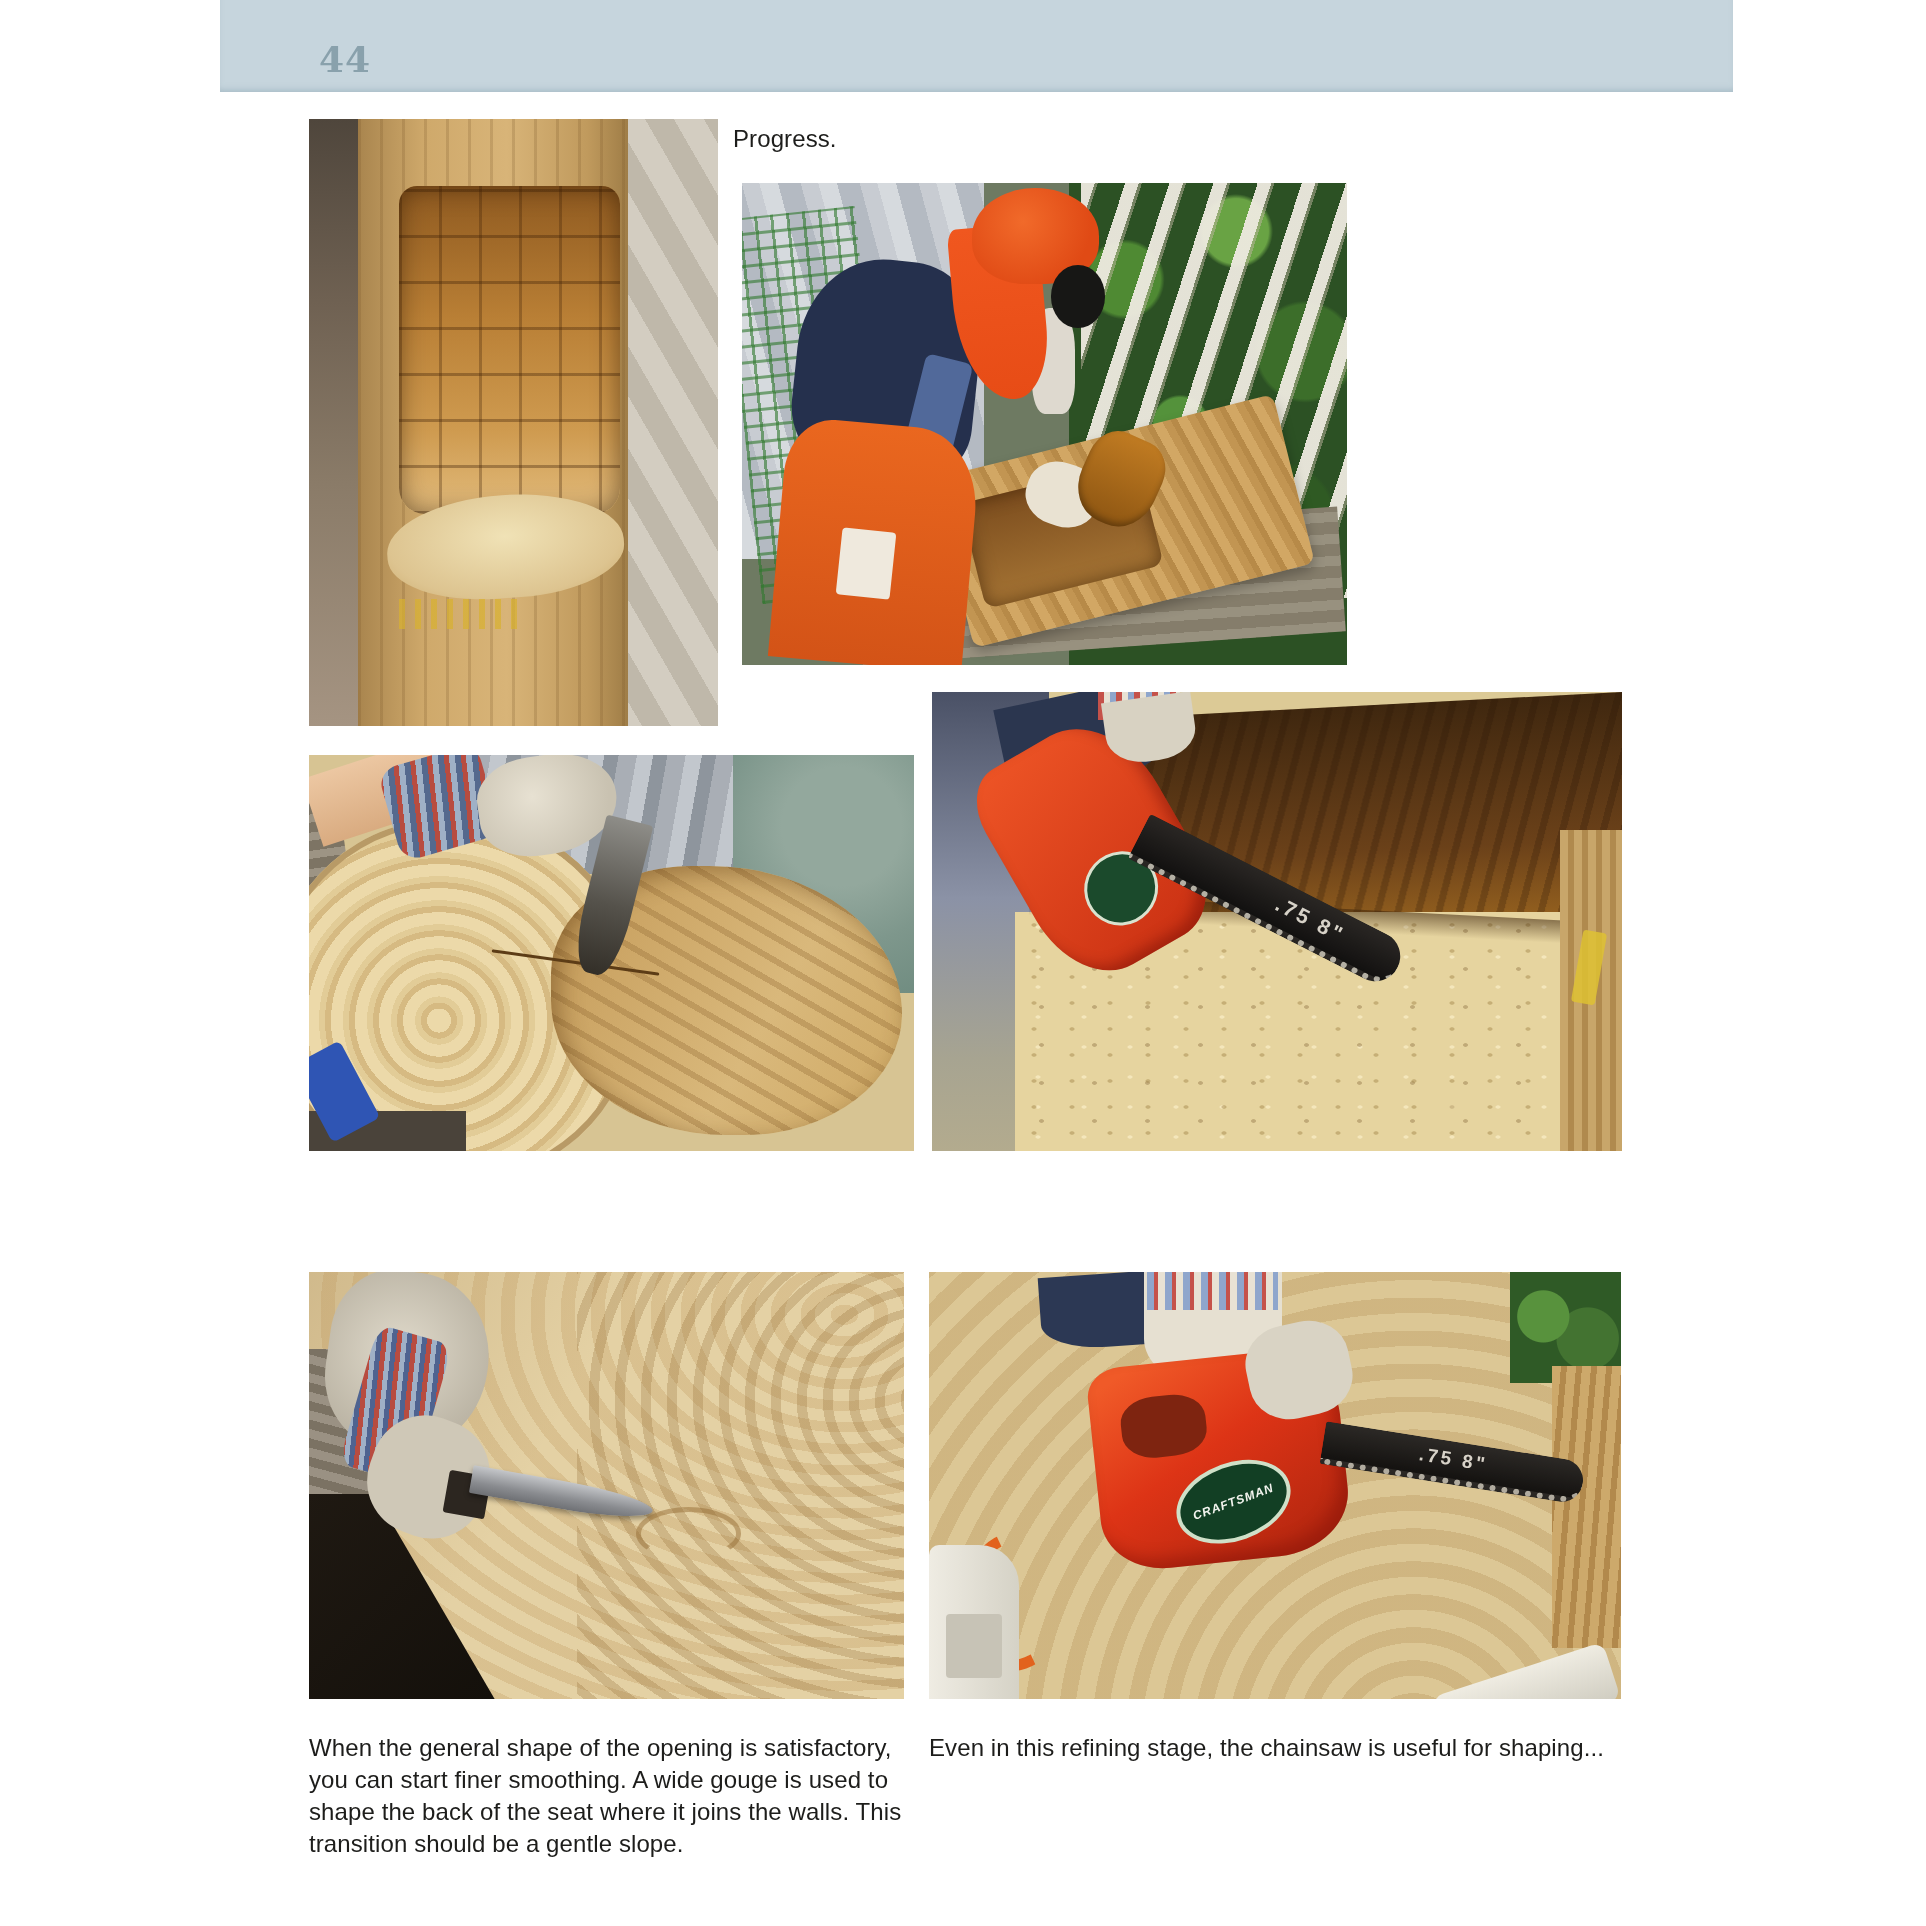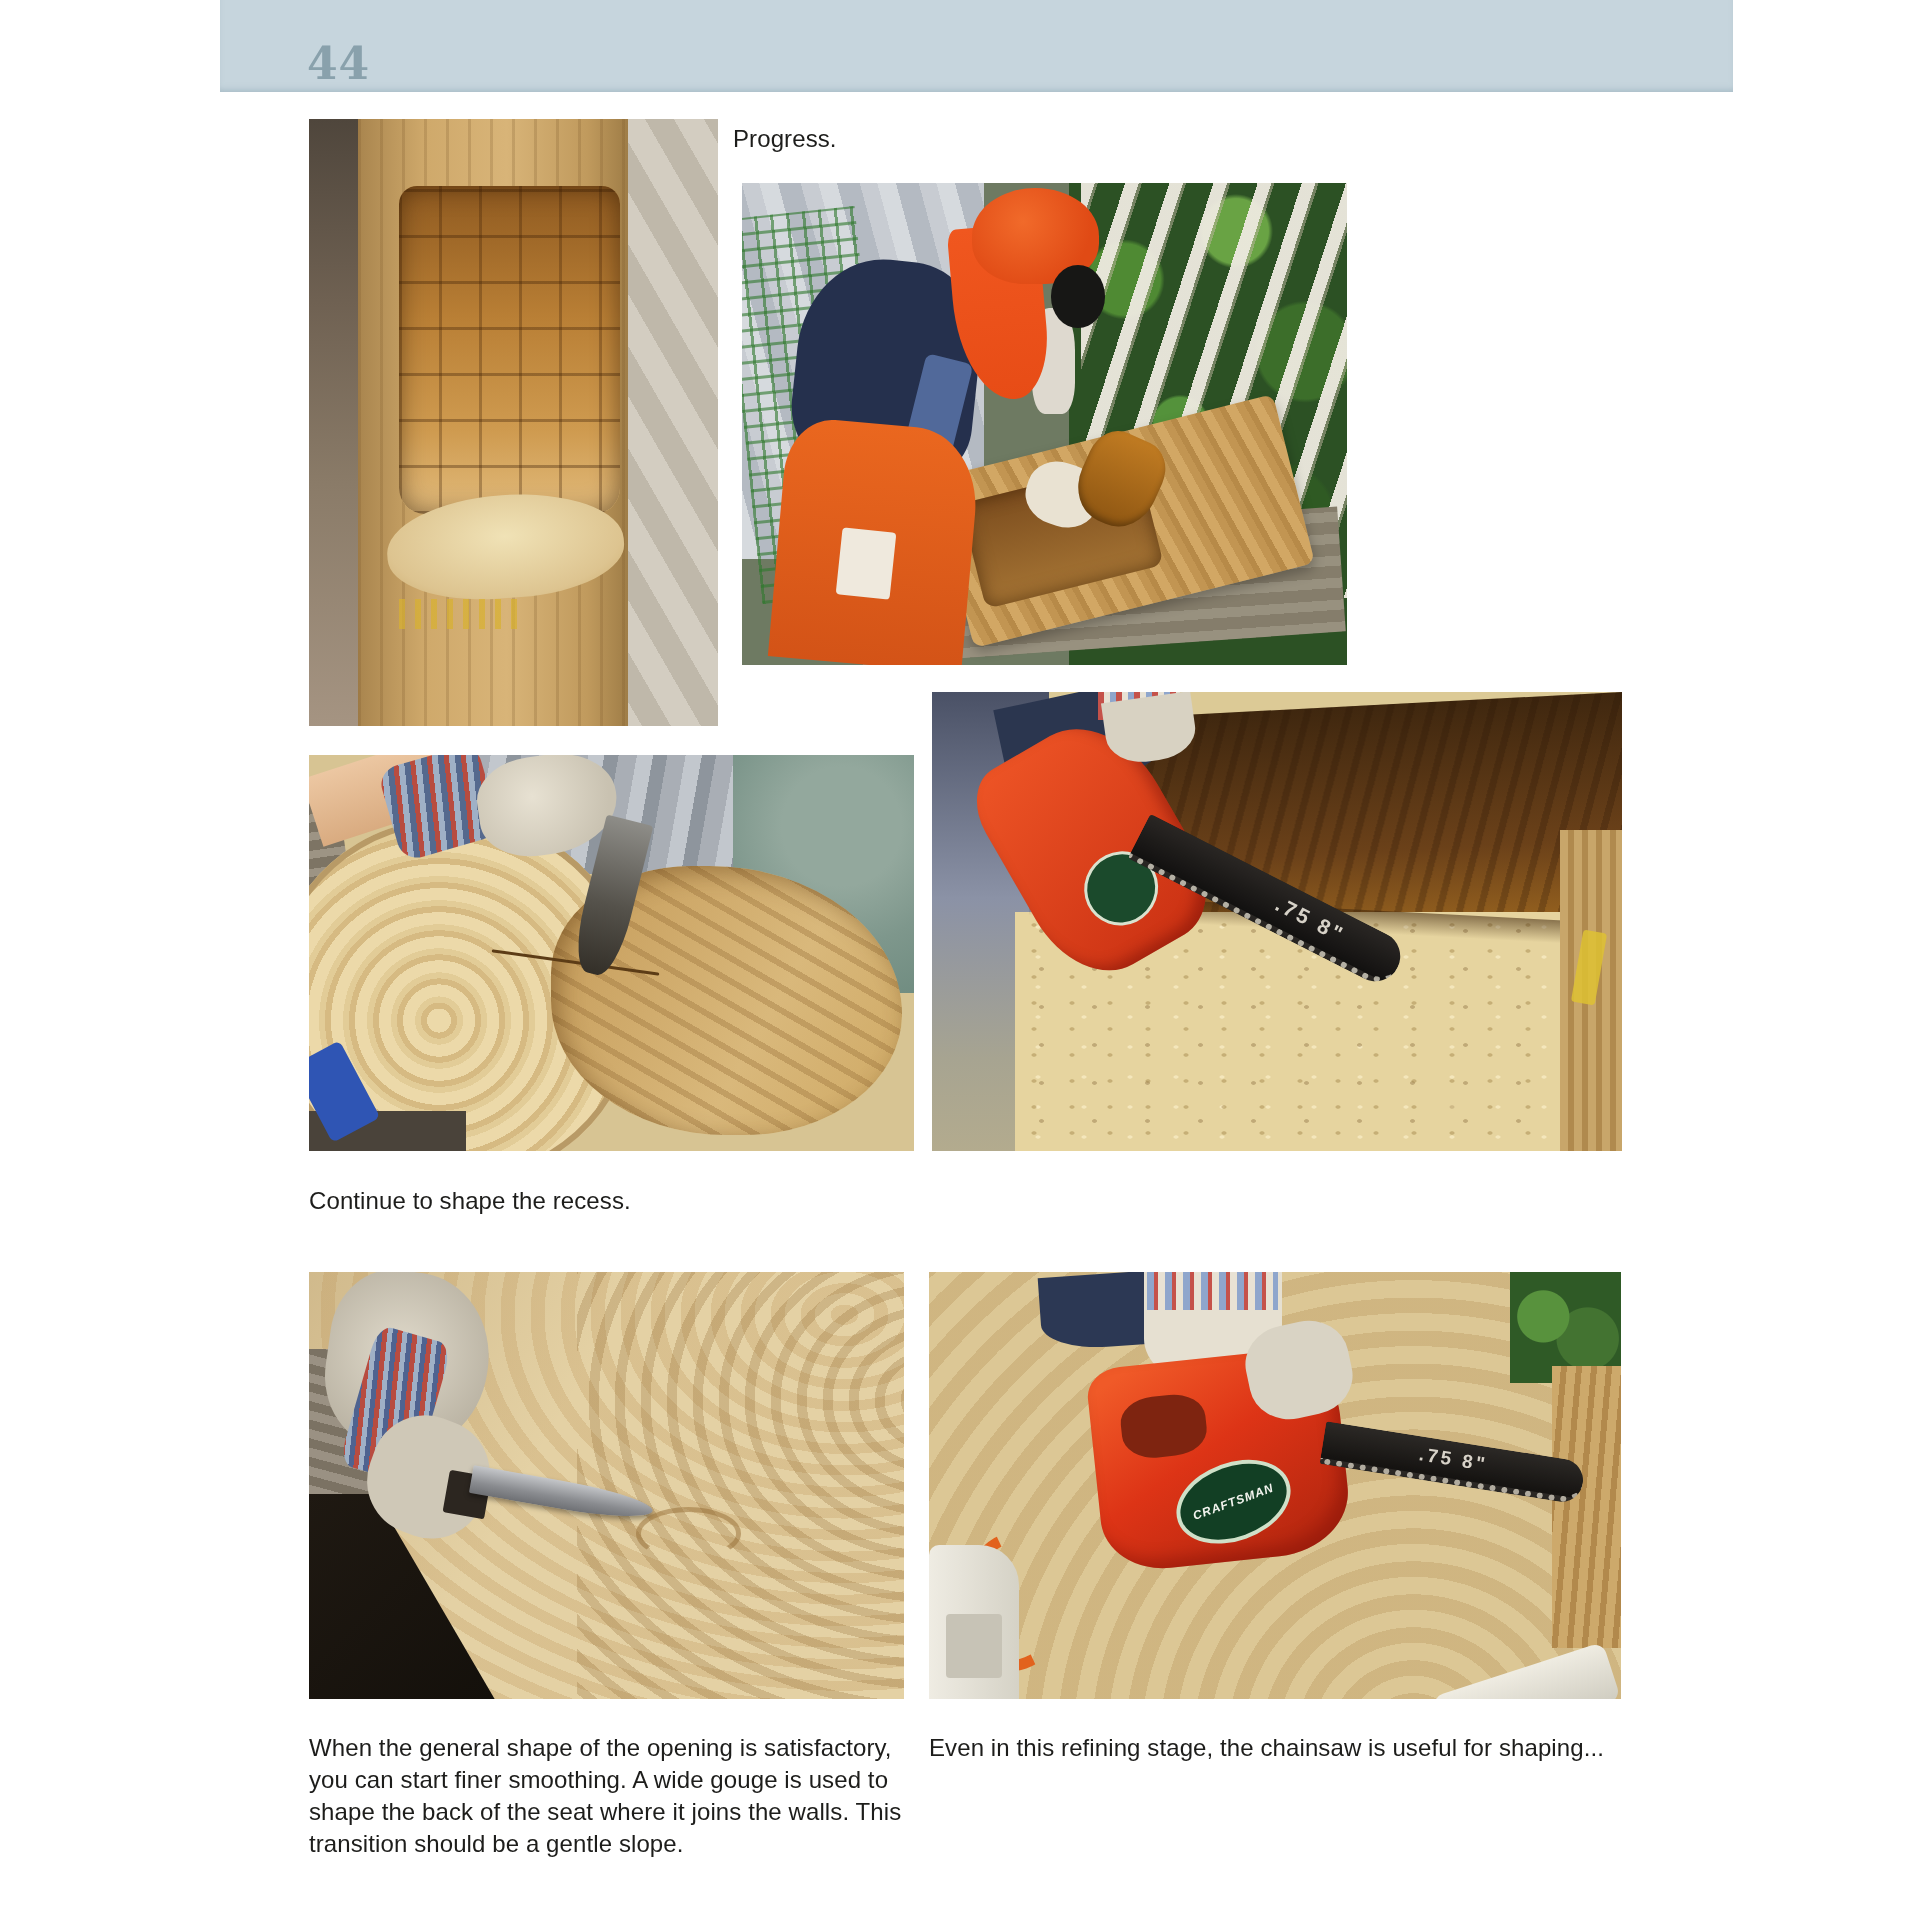--- a/index.html
+++ b/index.html
@@ -3,23 +3,23 @@
 <meta charset="utf-8">
 <style>
   html,body{margin:0;padding:0;background:#ffffff;}
   .page{position:relative;width:1927px;height:1927px;background:#ffffff;
         font-family:"Liberation Sans",sans-serif;overflow:hidden;}
 
   
   .header-bar{position:absolute;left:220px;top:0;width:1513px;height:92px;
               background:#c6d5dd;
               box-shadow:inset 0 -5px 6px -3px rgba(140,165,178,.55);}
-  .page-number{position:absolute;left:87px;top:38px;
+  .page-number{position:absolute;left:99px;top:38px;
                font-family:"DejaVu Serif",serif;font-weight:bold;
-               font-size:44px;color:#89a1ac;letter-spacing:1px;}
+               font-size:36px;color:#89a1ac;letter-spacing:1px;}
 
   
   .cap{position:absolute;color:#1d1d1b;font-size:24px;line-height:32px;
        white-space:pre-line;letter-spacing:0.1px;}
   #cap-progress{left:733px;top:123px;}
   #side-note{left:1358px;top:259px;width:307px;line-height:31px;}
   #cap-mid-left{left:309px;top:1185px;width:614px;}
   #cap-mid-right{left:939px;top:1185px;width:693px;line-height:33px;}
   #cap-bottom-left{left:309px;top:1732px;width:644px;line-height:32px;}
   #cap-bottom-right{left:929px;top:1732px;width:713px;}
@@ -299,21 +299,20 @@
     <div class="f4-cuff"></div>
     <div class="f4-sawbody">
       <div class="f4-badge"></div>
     </div>
     <div class="f4-glove"></div>
     <div class="f4-sawbar">
       <span class="bar-text">.75 8"</span>
     </div>
   </div>
 
-  <div class="cap" id="cap-mid-left">Continue to shape the recess.</div>
 
   <div class="photo" id="fig5">
     <div class="f5-grain"></div>
     <div class="f5-dark"></div>
     <div class="f5-grayblock"></div>
     <div class="f5-glove"></div>
     <div class="f5-cuff"></div>
     <div class="f5-glove2"></div>
     <div class="f5-bolster"></div>
     <div class="f5-blade"></div>

